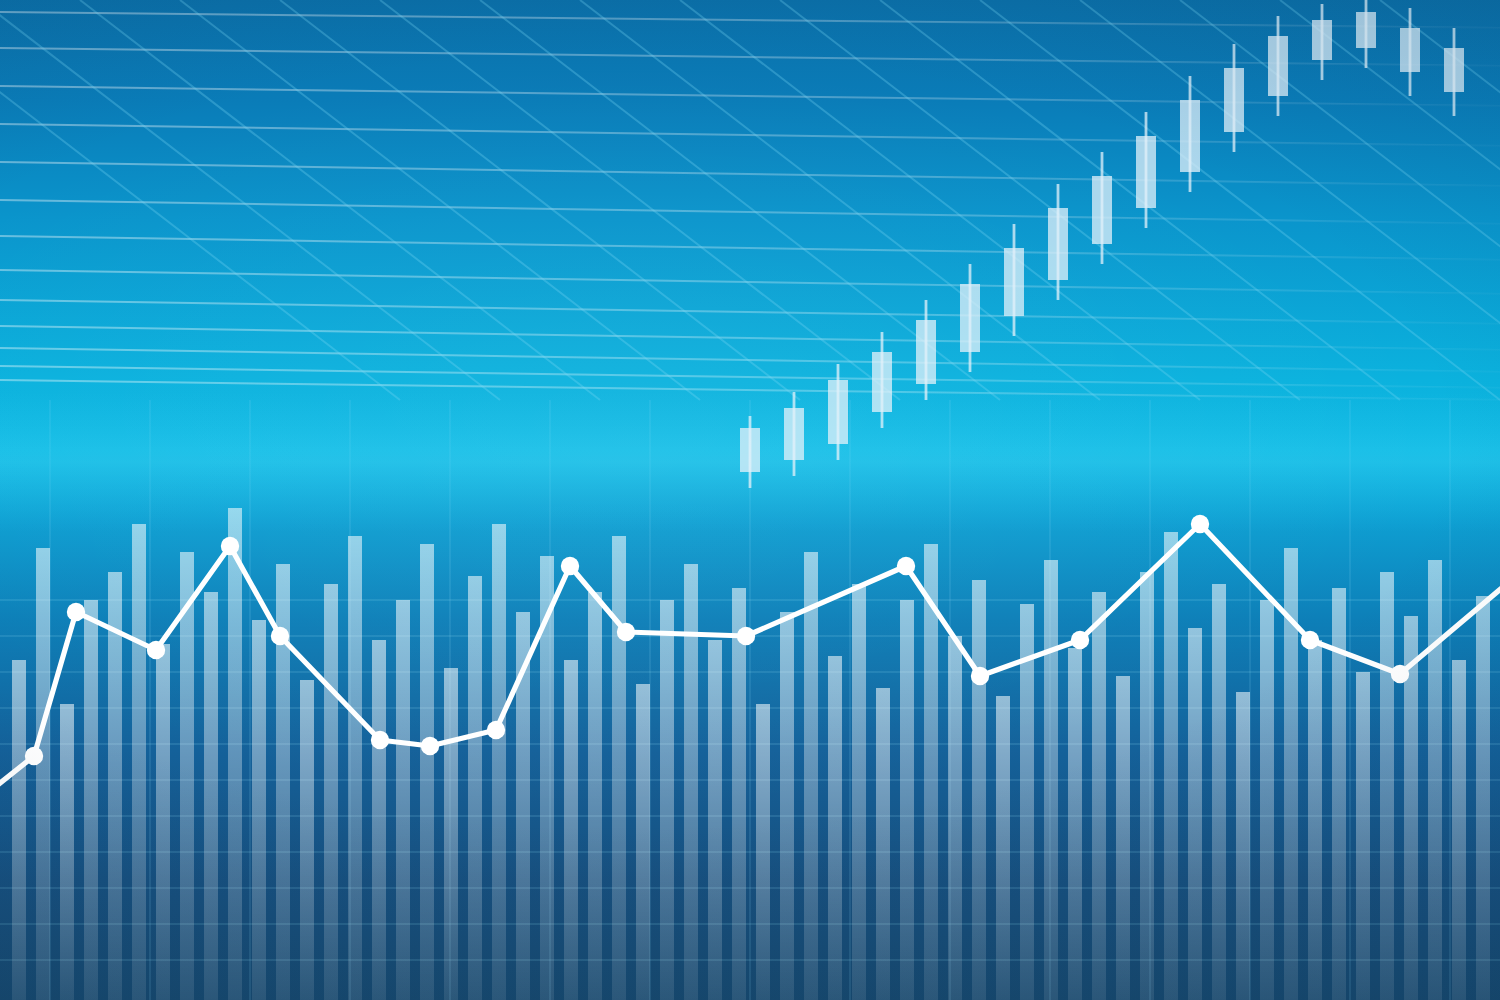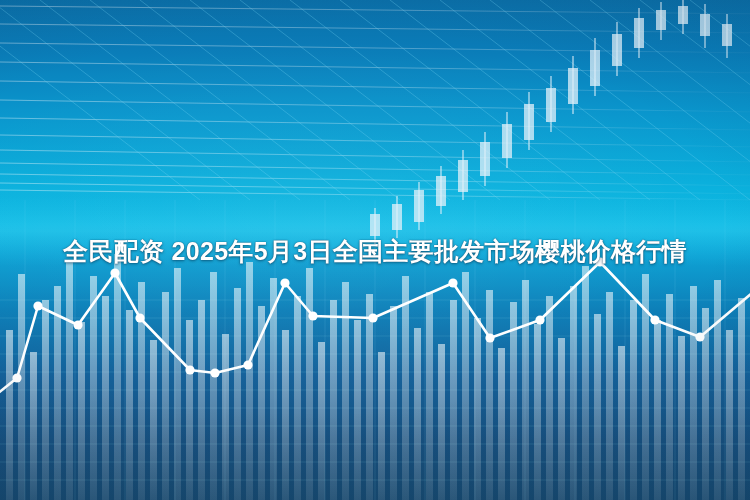--- a/index.html
+++ b/index.html
@@ -315,17 +315,14 @@
       <circle cx="453" cy="283" r="4.6" fill="#ffffff"></circle>
       <circle cx="490" cy="338" r="4.6" fill="#ffffff"></circle>
       <circle cx="540" cy="320" r="4.6" fill="#ffffff"></circle>
       <circle cx="600" cy="262" r="4.6" fill="#ffffff"></circle>
       <circle cx="655" cy="320" r="4.6" fill="#ffffff"></circle>
       <circle cx="700" cy="337" r="4.6" fill="#ffffff"></circle>
     </svg>
 
   <div id="vignette"></div>
 
-  <div id="title-wrap">
-    <span id="title-text">全民配资 2025年5月3日全国主要批发市场樱桃价格行情</span>
-  </div>
 
 </div>
 
 </body></html>

